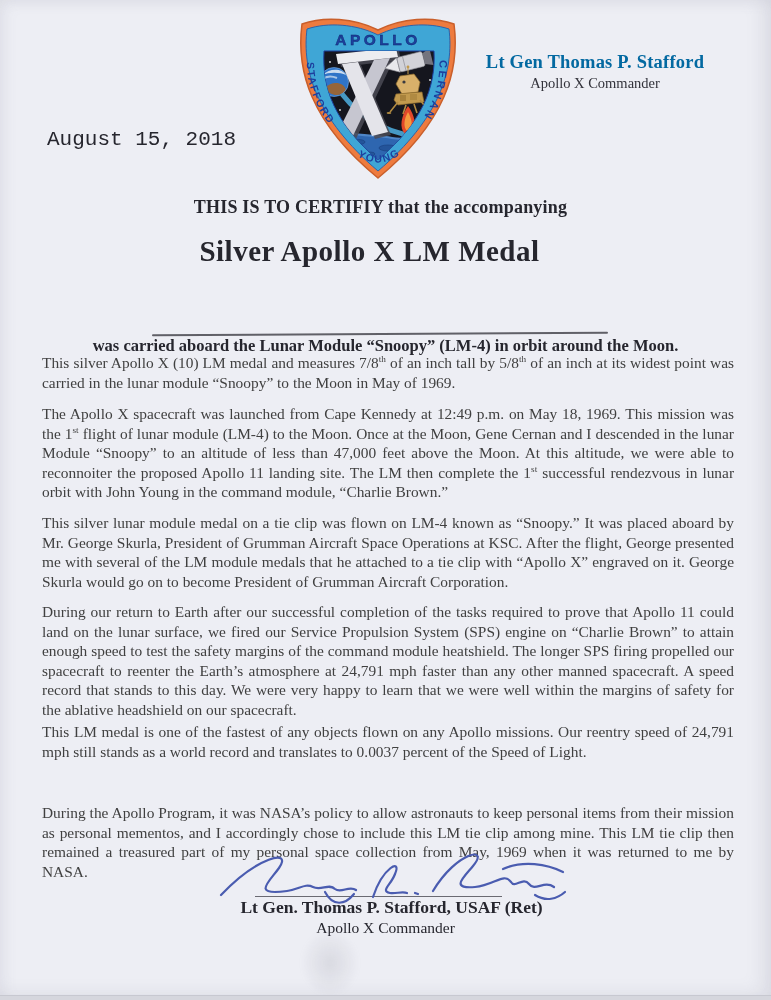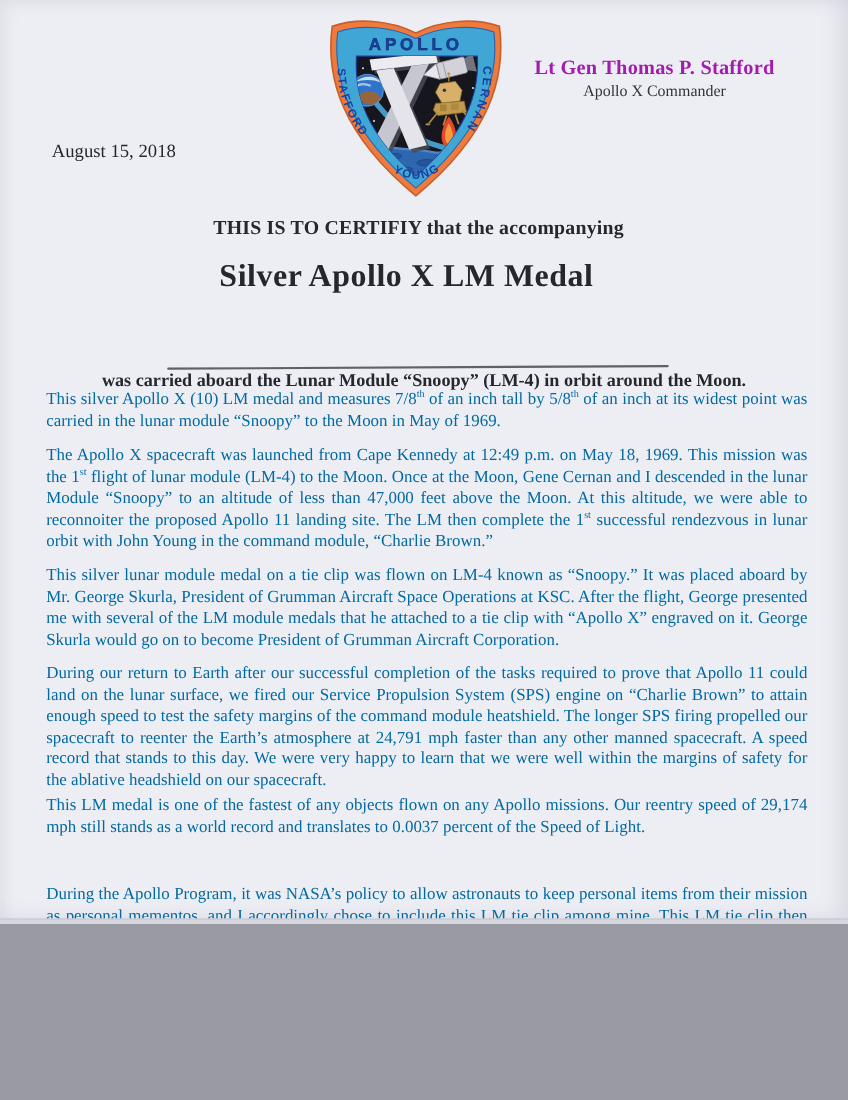--- a/index.html
+++ b/index.html
@@ -1,36 +1,36 @@
 <!DOCTYPE html>
 <html><head>
 <meta charset="utf-8">
 <style>
   html,body { margin:0; padding:0; background:#9a9aa2; }
   .page {
-    position:relative; width:771px; height:840px; margin:0 auto;
+    position:relative; width:771px; height:1000px; margin:0 auto;
     background:#edeef4;
     font-family:"Liberation Serif","DejaVu Serif",serif;
     color:#26262e; overflow:hidden;
     box-shadow: inset -8px -5px 18px rgba(110,110,135,.14), inset 5px 3px 14px rgba(110,110,135,.08);
   }
   .abs { position:absolute; }
   .patch { left:296px; top:10px; }
   .letterhead { left:440px; top:52px; width:310px; text-align:center; }
-  .hdr-name { font-size:18.5px; font-weight:bold; color:#a21caf; letter-spacing:.2px; }
+  .hdr-name { font-size:18.5px; font-weight:bold; color:#0369a1; letter-spacing:.2px; }
   .hdr-title { font-size:14.5px; margin-top:2px; color:#32323a; }
-  .date { left:47px; top:128px; font-size:17px; }
+  .date { left:47px; top:128px; font-size:21px;font-family:Liberation Mono, monospace; }
   .centered { left:0; width:771px; text-align:center; }
   .cert-intro { top:197px; font-size:18px; font-weight:bold; transform:translateX(-5px); letter-spacing:.2px; }
   .medal-title { top:235px; font-size:29px; font-weight:bold; transform:translateX(-16px); letter-spacing:.5px; }
   .subtitle { top:296px; font-size:16.5px; font-weight:bold;margin-top:40px; }
   .rule { left:152px; top:333px; width:456px; height:2px; background:#46464e; transform:rotate(-0.3deg); opacity:.85; border-radius:1px; }
   .para {
     left:42px; width:692px; font-size:15.4px; line-height:19.5px;
-    text-align:justify; color:#0369a1;
+    text-align:justify; color:#404040;
   }
   .para sup { font-size:.6em; line-height:0; vertical-align:super; }
   .signature-svg { left:205px; top:843px; z-index:3; }
   .sig-line { left:255px; top:896px; width:247px; height:1px; background:#6a6a72; z-index:1; }
   .typed-name { top:897px; font-size:17.5px; font-weight:bold; transform:translateX(6px); z-index:2; }
   .typed-title { top:919px; font-size:15.5px; }
   .smudge { left:300px; top:928px; width:60px; height:70px;
     background:radial-gradient(ellipse at center, rgba(115,115,130,.16), rgba(115,115,130,0) 70%);
     filter:blur(2px); }
   .bottom-edge { left:0; bottom:0; width:771px; height:4px; background:#d5d6dd; border-top:1px solid #c7c8d0; }
@@ -152,21 +152,21 @@
 
   <div class="abs centered cert-intro">THIS IS TO CERTIFIY that the accompanying</div>
   <div class="abs centered medal-title">Silver Apollo X LM Medal</div>
   <div class="abs centered subtitle">was carried aboard the Lunar Module “Snoopy” (LM-4) in orbit around the Moon.</div>
   <div class="abs rule"></div>
 
   <div class="abs para" style="top:353px"><span>This silver Apollo X (10) LM medal and measures 7/8</span><sup>th</sup><span> of an inch tall by 5/8</span><sup>th</sup><span> of an inch at its widest point was carried in the lunar module “Snoopy” to the Moon in May of 1969.</span></div>
   <div class="abs para" style="top:404px"><span>The Apollo X spacecraft was launched from Cape Kennedy at 12:49 p.m. on May 18, 1969. This mission was the 1</span><sup>st</sup><span> flight of lunar module (LM-4) to the Moon. Once at the Moon, Gene Cernan and I descended in the lunar Module “Snoopy” to an altitude of less than 47,000 feet above the Moon. At this altitude, we were able to reconnoiter the proposed Apollo 11 landing site. The LM then complete the 1</span><sup>st</sup><span> successful rendezvous in lunar orbit with John Young in the command module, “Charlie Brown.”</span></div>
   <div class="abs para" style="top:513px"><span>This silver lunar module medal on a tie clip was flown on LM-4 known as “Snoopy.” It was placed aboard by Mr. George Skurla, President of Grumman Aircraft Space Operations at KSC. After the flight, George presented me with several of the LM module medals that he attached to a tie clip with “Apollo X” engraved on it. George Skurla would go on to become President of Grumman Aircraft Corporation.</span></div>
   <div class="abs para" style="top:602px"><span>During our return to Earth after our successful completion of the tasks required to prove that Apollo 11 could land on the lunar surface, we fired our Service Propulsion System (SPS) engine on “Charlie Brown” to attain enough speed to test the safety margins of the command module heatshield. The longer SPS firing propelled our spacecraft to reenter the Earth’s atmosphere at 24,791 mph faster than any other manned spacecraft. A speed record that stands to this day. We were very happy to learn that we were well within the margins of safety for the ablative headshield on our spacecraft.</span></div>
-  <div class="abs para" style="top:722px"><span>This LM medal is one of the fastest of any objects flown on any Apollo missions. Our reentry speed of 29,174 mph still stands as a world record and translates to 0.0037 percent of the Speed of Light.</span></div>
+  <div class="abs para" style="top:722px"><span>This LM medal is one of the fastest of any objects flown on any Apollo missions. Our reentry speed of 24,791 mph still stands as a world record and translates to 0.0037 percent of the Speed of Light.</span></div>
   <div class="abs para" style="top:803px"><span>During the Apollo Program, it was NASA’s policy to allow astronauts to keep personal items from their mission as personal mementos, and I accordingly chose to include this LM tie clip among mine. This LM tie clip then remained a treasured part of my personal space collection from May, 1969 when it was returned to me by NASA.</span></div>
 
   <svg class="abs signature-svg" width="370" height="72" viewBox="0 0 370 72">
     <g fill="none" stroke-width="2.2" stroke-linecap="round" stroke-linejoin="round" stroke="#4a5cb0">
       <path d="M16 52 C52 14 88 5 74 25 C64 39 46 53 82 48 C95 46 100 40 108 44 C116 48 124 40 130 46 C136 51 144 42 151 47"></path>
       <path d="M120 49 C128 64 140 62 149 51"></path>
       <path d="M168 54 C178 24 197 15 190 31 C186 42 175 48 185 50 C191 51 197 48 202 50"></path>
       <path d="M210 50 l3 1"></path>
       <path d="M228 48 C252 8 285 3 268 23 C258 35 245 46 270 44 C290 42 299 29 306 39 C310 46 318 33 324 41 C330 49 339 37 349 44"></path>
       <path d="M298 26 C318 17 342 21 358 29"></path>

